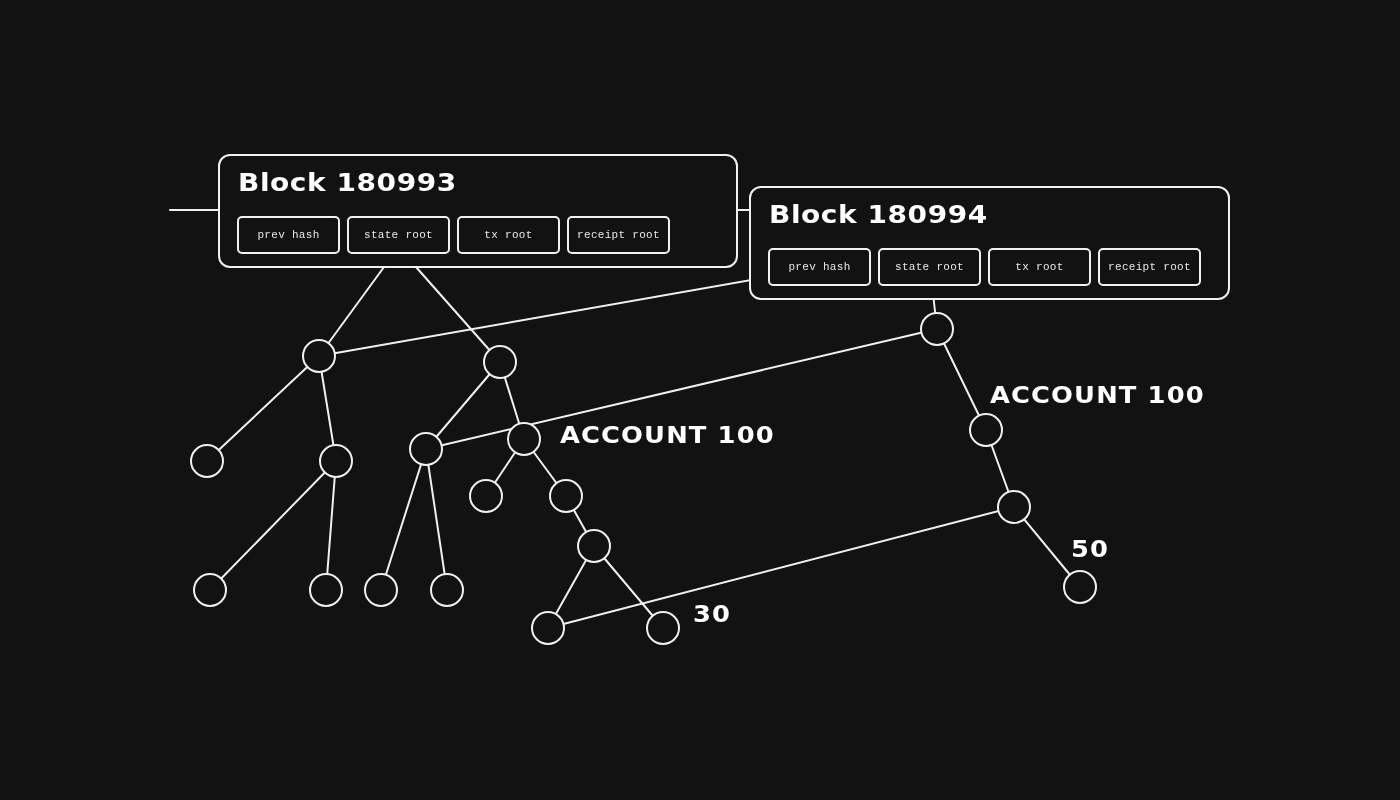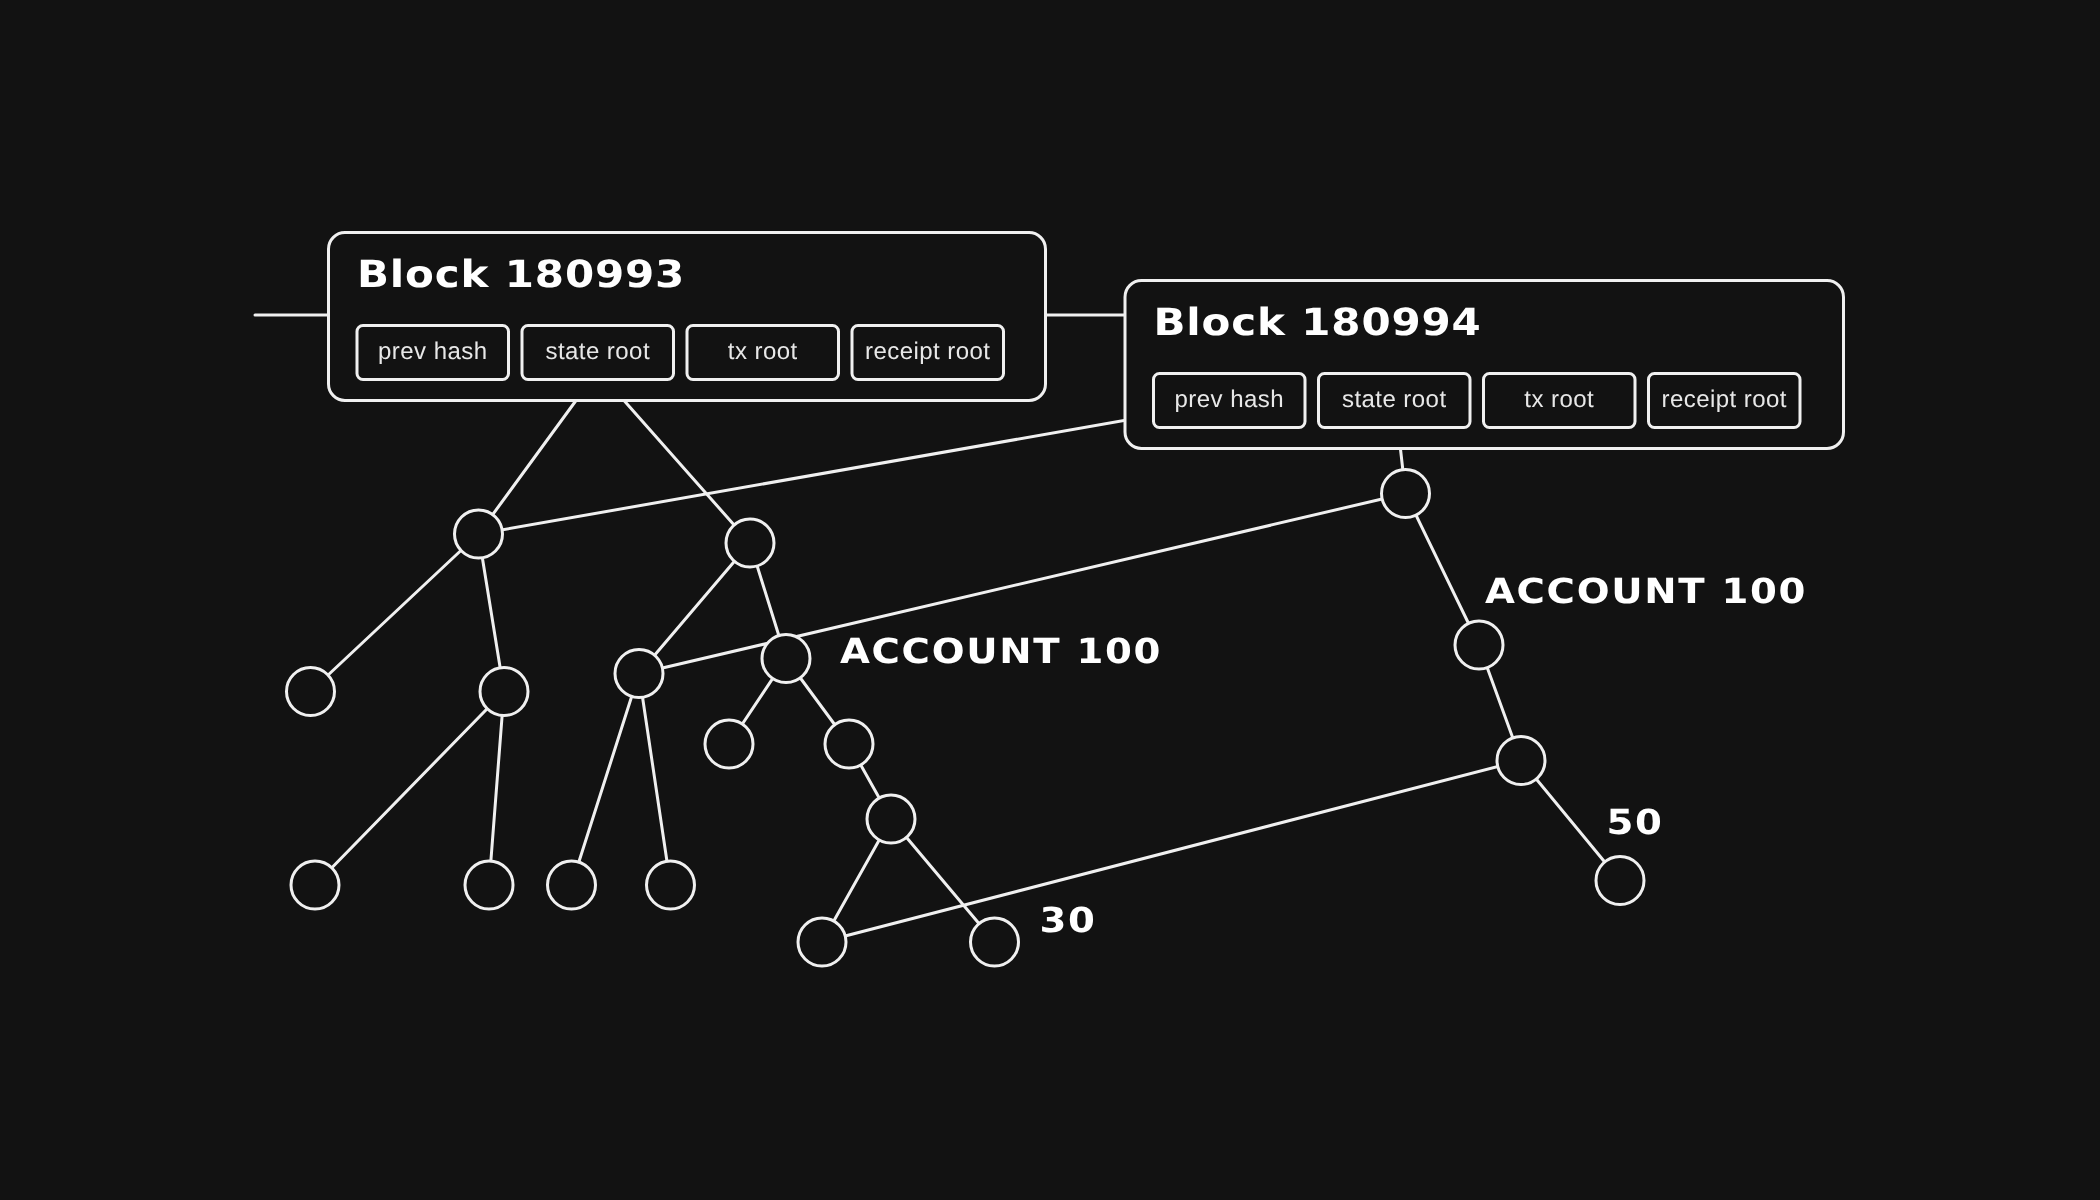--- a/index.html
+++ b/index.html
@@ -32,22 +32,22 @@
       white-space: nowrap;
     }
     .field {
       position: absolute;
       top: 60px;
       width: 103px; height: 38px;
       border: 2px solid #f0f0f0;
       border-radius: 5px;
       box-sizing: border-box;
       display: flex; align-items: center; justify-content: center;
-      font-family: Liberation Sans, sans-serif;
-      font-size: 16px;
+      font-family: Liberation Mono, monospace;
+      font-size: 11px;
       letter-spacing: 0.3px;
       color: #e8e8e8;
       text-transform: lowercase;
       white-space: nowrap;
       background: #121212;
       cursor: pointer;
     }
     .node {
       position: absolute;
       width: 34px; height: 34px;
@@ -103,21 +103,21 @@
       <line x1="594" y1="546" x2="663" y2="628"></line>
 
       <line x1="937" y1="329" x2="426" y2="449"></line>
       <line x1="937" y1="329" x2="986" y2="430"></line>
       <line x1="986" y1="430" x2="1014" y2="507"></line>
       <line x1="1014" y1="507" x2="548" y2="628"></line>
       <line x1="1014" y1="507" x2="1080" y2="587"></line>
     </g>
   </svg>
 
-  <div class="block" style="left:218px; top:154px; width:480px; height:114px;">
+  <div class="block" style="left:218px; top:154px; width:520px; height:114px;">
     <div class="block-title">Block 180993</div>
     <div class="field" style="left:17px;">Prev Hash</div>
     <div class="field" style="left:127px;">state root</div>
     <div class="field" style="left:237px;">TX root</div>
     <div class="field" style="left:347px;">receipt root</div>
   </div>
 
   <div class="block" style="left:749px; top:154px; width:481px; height:114px;margin-top:32px;">
     <div class="block-title">Block 180994</div>
     <div class="field" style="left:17px;">Prev Hash</div>

